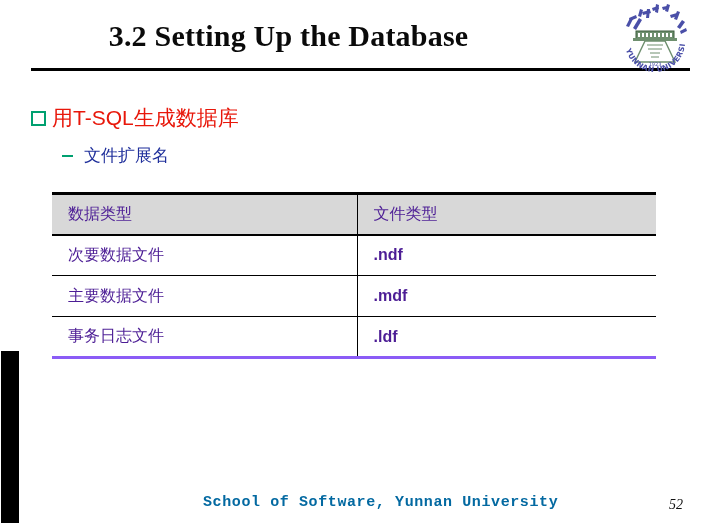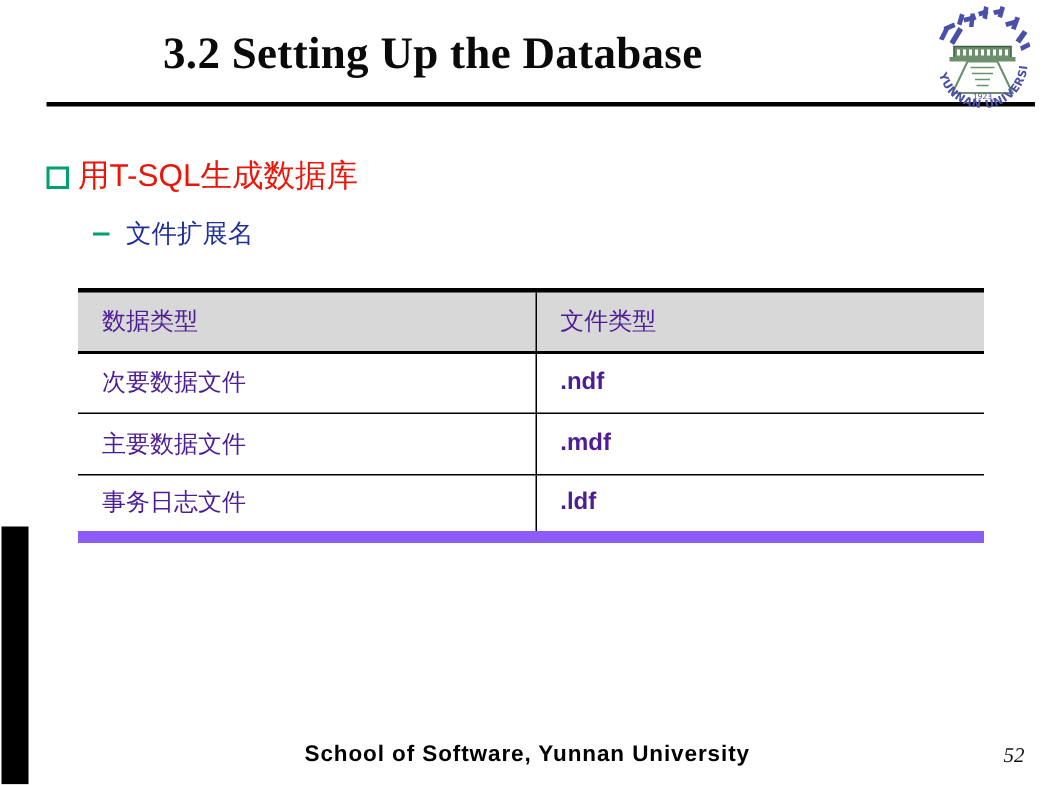--- a/index.html
+++ b/index.html
@@ -143,21 +143,21 @@
     background: #D8D8D8;
     font-weight: normal;
     border-top: 3px solid #000000;
     border-bottom: 2px solid #000000;
   }
   #tbl tbody tr td {
     background: #ffffff;
     border-bottom: 1px solid #000000;
   }
   #tbl tbody tr:last-child td {
-    border-bottom: 8px solid #8b5cf6;
+    border-bottom: 3px solid #8b5cf6;
   }
   #tbl td.ext {
     font-weight: bold;
     font-size: 16px;
   }
 
   
   #leftbar {
     position: absolute;
     left: 1px;
@@ -165,25 +165,25 @@
     width: 18px;
     height: 172px;
     background: #000000;
   }
 
   
   #footer-text {
     position: absolute;
     left: 203px;
     top: 493px;
-    font-family: Liberation Sans, sans-serif;
+    font-family: Liberation Mono, monospace;
     font-weight: bold;
     font-size: 15px;
     line-height: 19px;
-    color: #000000;
+    color: #0369a1;
     letter-spacing: 0.6px;
     white-space: nowrap;
   }
   #page-number {
     position: absolute;
     left: 669px;
     top: 496px;
     font-family: "Liberation Serif", "DejaVu Serif", serif;
     font-style: italic;
     font-size: 14px;

